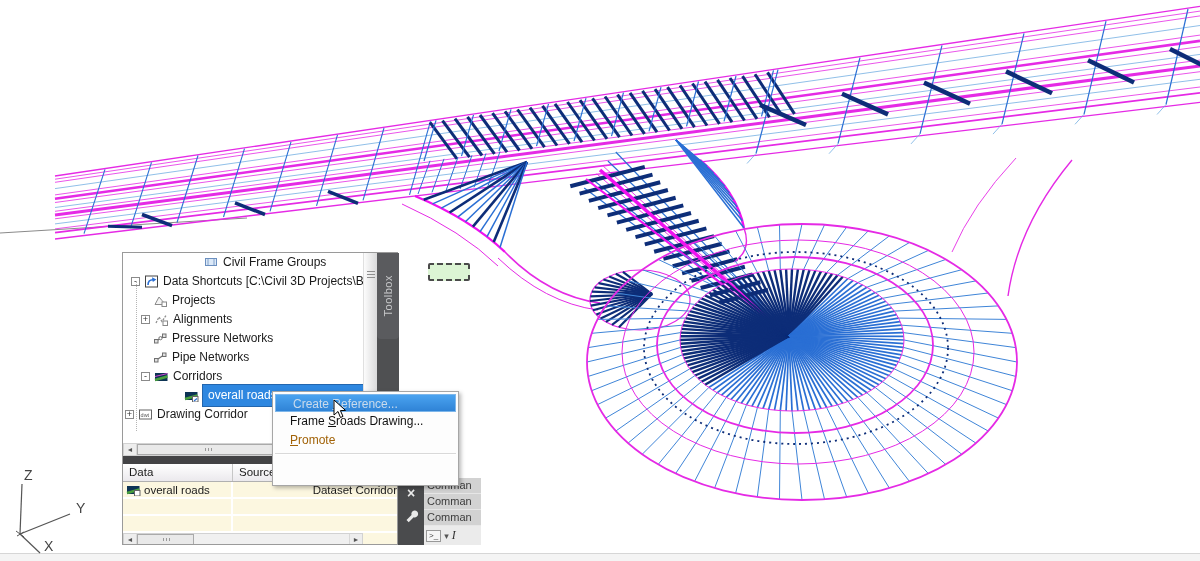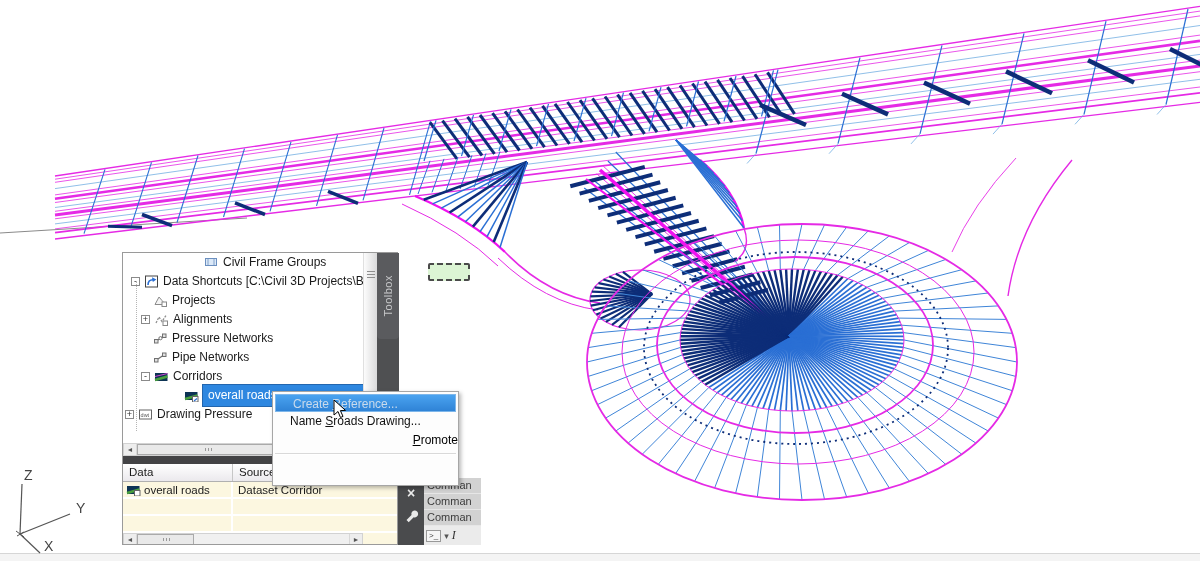--- a/index.html
+++ b/index.html
@@ -38,41 +38,41 @@
   .tbxtab{height:86px;background:#5a5b5e;border-radius:0 0 4px 4px;display:flex;align-items:center;justify-content:center;}
   .tbxlabel{writing-mode:vertical-rl;transform:rotate(180deg);color:#c7c8ca;font-size:11px;letter-spacing:.5px;}
   .splitter{position:absolute;left:0;top:203px;width:274px;height:8px;background:#434345;}
   .itemview{position:absolute;left:0;top:211px;width:274px;height:80px;background:#fcf7e0;overflow:hidden;}
   .ivhead{height:18px;display:flex;background:linear-gradient(#ffffff,#ebe9ed);border-bottom:1px solid #b0b0b0;
        font-size:11.5px;color:#1a1a1a;box-sizing:border-box;}
   .ivc1{width:110px;border-right:1px solid #c6c6c6;padding-left:6px;line-height:17px;box-sizing:border-box;}
   .ivc2{flex:1;padding-left:6px;line-height:17px;}
   .ivrow{height:17px;display:flex;border-bottom:2px solid #fff;font-size:11.5px;align-items:center;box-sizing:border-box;}
   .ivr1{width:110px;border-right:2px solid #fff;box-sizing:border-box;display:flex;align-items:center;height:100%;padding-left:3px;}
-  .ivr2{flex:1;padding-left:5px;}
+  .ivr2{flex:1;padding-left:5px;text-align:right;}
   
   .cmdwin{position:absolute;left:398px;top:478px;width:83px;height:67px;z-index:3;display:flex;}
   .cmdstrip{width:26px;background:#4a4b4d;display:flex;flex-direction:column;align-items:center;padding-top:8px;box-sizing:border-box;}
   .cmdx{color:#ececec;font-size:14px;font-weight:bold;line-height:14px;}
   .cmdwrench{margin-top:9px;}
   .cmdbody{flex:1;background:#e6e6e6;display:flex;flex-direction:column;}
   .cmdline{height:15px;margin-bottom:1px;background:#d2d2d2;color:#3c3c3c;font-size:11px;line-height:15px;
        padding-left:3px;white-space:nowrap;overflow:hidden;}
   .cmdprompt{flex:1;background:#ebebeb;display:flex;align-items:center;padding-left:2px;gap:3px;}
   .pbtn{font-size:8px;border:1px solid #999;background:#f6f6f6;color:#444;padding:1px 2px;line-height:8px;}
   .pcaret{font-size:9px;color:#555;}
   .pcursor{font-style:italic;font-family:"Liberation Serif",serif;font-size:12px;color:#333;}
   
   .cmenu{position:absolute;left:272px;top:391px;width:187px;height:95px;background:#fdfdfd;
        border:1px solid #a6a6a6;box-shadow:2px 2px 4px rgba(0,0,0,.28);box-sizing:border-box;z-index:5;
        font-size:12px;color:#111;padding-top:2px;}
   .mi{height:19px;line-height:19px;padding-left:17px;white-space:nowrap;}
   .mi.hl{height:18px;line-height:18px;margin:0 2px;background:linear-gradient(#4aa3f0,#2f83d6);
        border:1px solid #7db6ea;box-sizing:border-box;color:#c9daec;}
-  .mi.dis{color:#000000;text-align:right;}
+  .mi.dis{color:#a16207;}
   .mn{text-decoration:underline;}
   .msep{height:1px;background:#d9d9d9;margin:3px 2px;border-bottom:1px solid #fff;}
   .cursor{position:absolute;left:330px;top:398px;z-index:6;}
 </style>
 </head>
 <body>
 
 <div class="page-edge"></div>
 
 <svg id="canvas" viewBox="0 0 1200 561">
@@ -516,21 +516,21 @@
       <span class="tlabel sel">overall roads</span>
     </div>
 
 
     <div class="trow" style="padding-left:2px">
       <span class="exp">+</span>
       <svg class="ticon" width="15" height="13">
         <rect x="1.5" y="2" width="12" height="9" fill="#fff" stroke="#666"></rect>
         <text x="2.6" y="9" font-size="5.5" fill="#555">dwt</text>
       </svg>
-      <span class="tlabel">Drawing Pressure</span>
+      <span class="tlabel">Drawing Corridor</span>
     </div>
   </div>
 
   <div class="hscroll">
     <div class="sarrow">◄</div>
     <div class="sthumb" style="width:140px"></div>
   </div>
 
   <div class="vscroll">
     <div class="vgrip"></div>
@@ -595,21 +595,21 @@
       <span class="pcursor">I</span>
     </div>
   </div>
 </div>
 
 <div class="cmenu">
   <div class="mi hl">
     <span>Create </span><span class="mn">R</span><span>eference...</span>
   </div>
   <div class="mi">
-    <span>Name </span><span class="mn">S</span><span>roads Drawing...</span>
+    <span>Frame </span><span class="mn">S</span><span>roads Drawing...</span>
   </div>
   <div class="mi dis">
     <span></span><span class="mn">P</span><span>romote</span>
   </div>
   <div class="msep"></div>
 </div>
 
 <svg class="cursor" width="18" height="23">
   <path d="M4,2 L4,17 L8,13.5 L10.5,19.5 L13,18.4 L10.4,12.6 L15.5,12.4 Z" fill="#fff" stroke="#000" stroke-width="1"></path>
 </svg>

